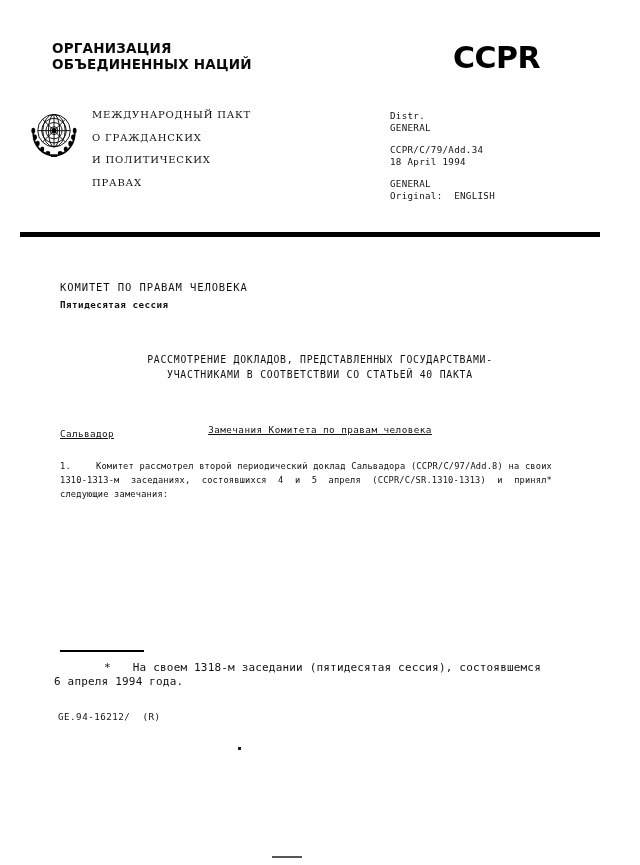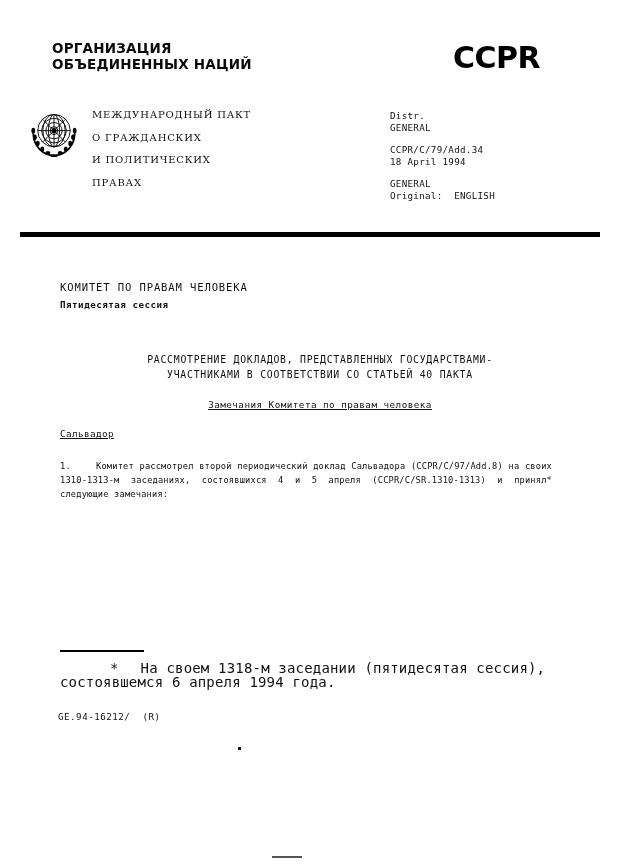--- a/index.html
+++ b/index.html
@@ -133,21 +133,21 @@
     width: 520px;
     text-align: center;
     font-size: 9.8px;
     line-height: 15px;
     letter-spacing: 0.75px;
     white-space: pre-line;
   }
 
   .observations-subtitle {
     position: absolute;
-    top: 399px;
+    top: 424px;
     left: 60px;
     width: 520px;
     text-align: center;
     font-size: 9.3px;
     letter-spacing: 0.45px;
   }
   .observations-subtitle span {
     text-decoration: underline;
     white-space: pre;
   }
@@ -191,23 +191,23 @@
     position: absolute;
     top: 650px;
     left: 60px;
     width: 84px;
     height: 1.5px;
     background: #000;
   }
   .footnote {
     position: absolute;
     top: 661px;
-    left: 60px;
+    left: 54px;
     width: 492px;
-    font-size: 14px;
+    font-size: 11px;
     line-height: 14.2px;
     letter-spacing: 0.18px;
   }
   .footnote-line { white-space: pre-wrap; }
   .footnote-first { padding-left: 50px; }
   .fn-marker { padding-right: 22px; }
 
   .doc-code {
     position: absolute;
     top: 711px;

